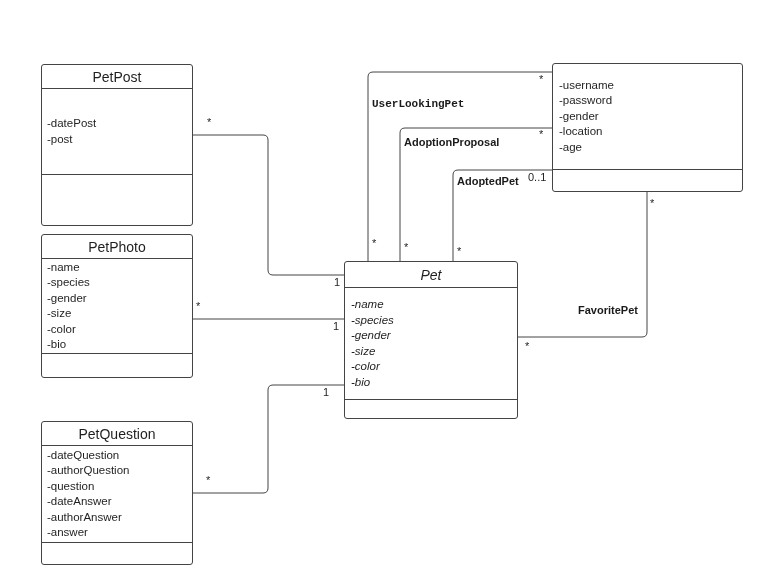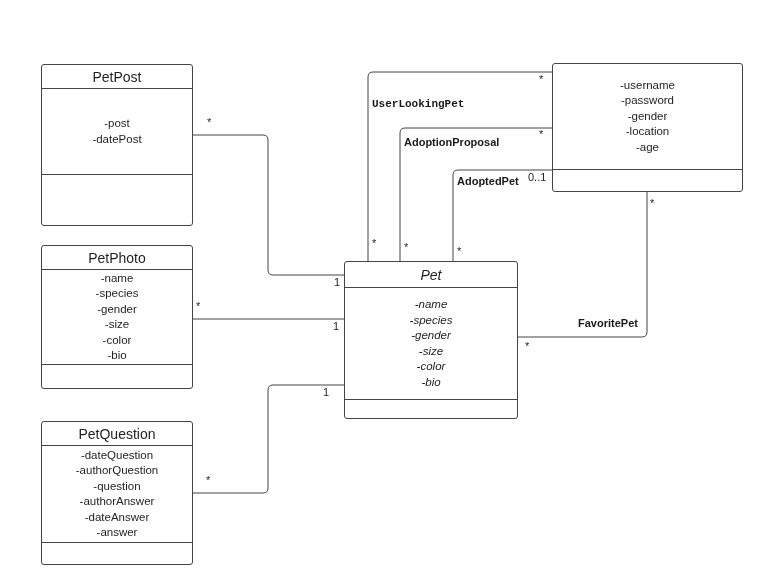--- a/index.html
+++ b/index.html
@@ -11,21 +11,21 @@
     position:absolute;background:#ffffff;border:1px solid #444444;border-radius:3px;
     box-sizing:border-box;display:flex;flex-direction:column;
   }
   .uml-title{
     border-bottom:1px solid #444444;display:flex;align-items:center;justify-content:center;
     font-size:14px;color:#1f1f1f;flex:0 0 auto;box-sizing:border-box;
   }
   .uml-attrs{
     flex:1 1 auto;border-bottom:1px solid #444444;padding:0 5px;box-sizing:border-box;
     display:flex;flex-direction:column;justify-content:center;
-    font-size:11.5px;line-height:15.5px;color:#1f1f1f;text-align:center;
+    font-size:11.5px;line-height:15.5px;color:#1f1f1f;
   }
   .uml-attrs .attr{white-space:nowrap;}
   .uml-methods{flex:0 0 auto;box-sizing:border-box;}
   #connector-layer{position:absolute;left:0;top:0;width:758px;height:588px;}
   #connector-layer path{fill:none;stroke:#444444;stroke-width:1;}
   .assoc-label{
     position:absolute;font-size:11px;font-weight:bold;color:#1a1a1a;white-space:nowrap;
   }
   .mult-label{
     position:absolute;font-size:11px;color:#1f1f1f;white-space:nowrap;line-height:11px;
@@ -42,47 +42,47 @@
     <path d="M453 261 L453 175 Q453 170 458 170 L552 170"></path>
     <path d="M518 337 L642 337 Q647 337 647 332 L647 192"></path>
     <path d="M193 135 L263 135 Q268 135 268 140 L268 270 Q268 275 273 275 L344 275"></path>
     <path d="M193 319 L344 319"></path>
     <path d="M193 493 L263 493 Q268 493 268 488 L268 390 Q268 385 273 385 L344 385"></path>
   </svg>
 
   <div class="uml-class" style="left:41px;top:64px;width:152px;height:162px;">
     <div class="uml-title" style="height:24px;">PetPost</div>
     <div class="uml-attrs">
+      <div class="attr">-datePost</div>
       <div class="attr">-post</div>
-      <div class="attr">-datePost</div>
     </div>
     <div class="uml-methods" style="height:50px;"></div>
   </div>
 
-  <div class="uml-class" style="left:41px;top:245px;width:152px;height:144px;">
+  <div class="uml-class" style="left:41px;top:234px;width:152px;height:144px;">
     <div class="uml-title" style="height:24px;">PetPhoto</div>
     <div class="uml-attrs">
       <div class="attr">-name</div>
       <div class="attr">-species</div>
       <div class="attr">-gender</div>
       <div class="attr">-size</div>
       <div class="attr">-color</div>
       <div class="attr">-bio</div>
     </div>
     <div class="uml-methods" style="height:23px;"></div>
   </div>
 
   <div class="uml-class" style="left:41px;top:421px;width:152px;height:144px;">
     <div class="uml-title" style="height:24px;">PetQuestion</div>
     <div class="uml-attrs">
       <div class="attr">-dateQuestion</div>
       <div class="attr">-authorQuestion</div>
       <div class="attr">-question</div>
+      <div class="attr">-dateAnswer</div>
       <div class="attr">-authorAnswer</div>
-      <div class="attr">-dateAnswer</div>
       <div class="attr">-answer</div>
     </div>
     <div class="uml-methods" style="height:21px;"></div>
   </div>
 
   <div class="uml-class" style="left:344px;top:261px;width:174px;height:158px;font-style:italic;">
     <div class="uml-title" style="height:26px;">Pet</div>
     <div class="uml-attrs" style="padding:0 6px;">
       <div class="attr">-name</div>
       <div class="attr">-species</div>
@@ -101,21 +101,21 @@
       <div class="attr">-gender</div>
       <div class="attr">-location</div>
       <div class="attr">-age</div>
     </div>
     <div class="uml-methods" style="height:21px;"></div>
   </div>
 
   <div class="assoc-label" style="left:372px;top:98px;font-family:Liberation Mono, monospace;">UserLookingPet</div>
   <div class="assoc-label" style="left:404px;top:136px;">AdoptionProposal</div>
   <div class="assoc-label" style="left:457px;top:175px;">AdoptedPet</div>
-  <div class="assoc-label" style="left:578px;top:317px;">FavoritePet</div>
+  <div class="assoc-label" style="left:578px;top:304px;">FavoritePet</div>
 
   <div class="mult-label" style="left:372px;top:238px;">*</div>
   <div class="mult-label" style="left:539px;top:74px;">*</div>
   <div class="mult-label" style="left:404px;top:242px;">*</div>
   <div class="mult-label" style="left:539px;top:129px;">*</div>
   <div class="mult-label" style="left:457px;top:246px;">*</div>
   <div class="mult-label" style="left:528px;top:172px;">0..1</div>
   <div class="mult-label" style="left:525px;top:341px;">*</div>
   <div class="mult-label" style="left:650px;top:198px;">*</div>
 

